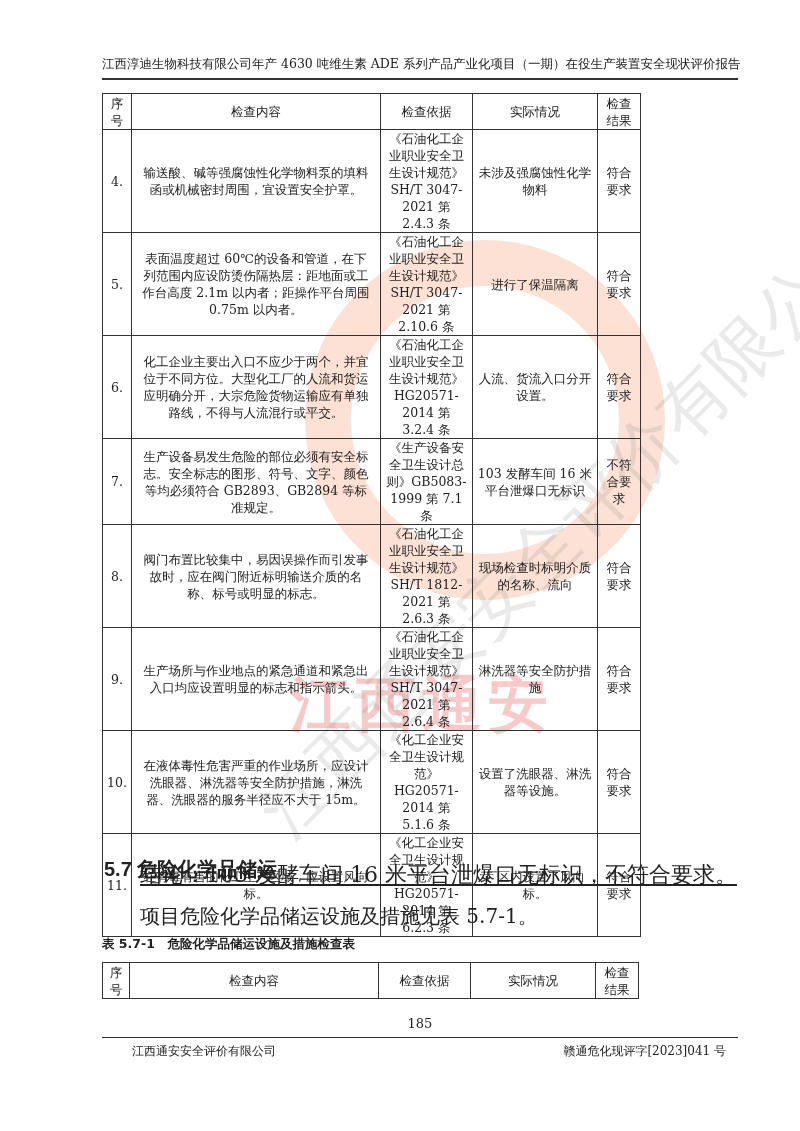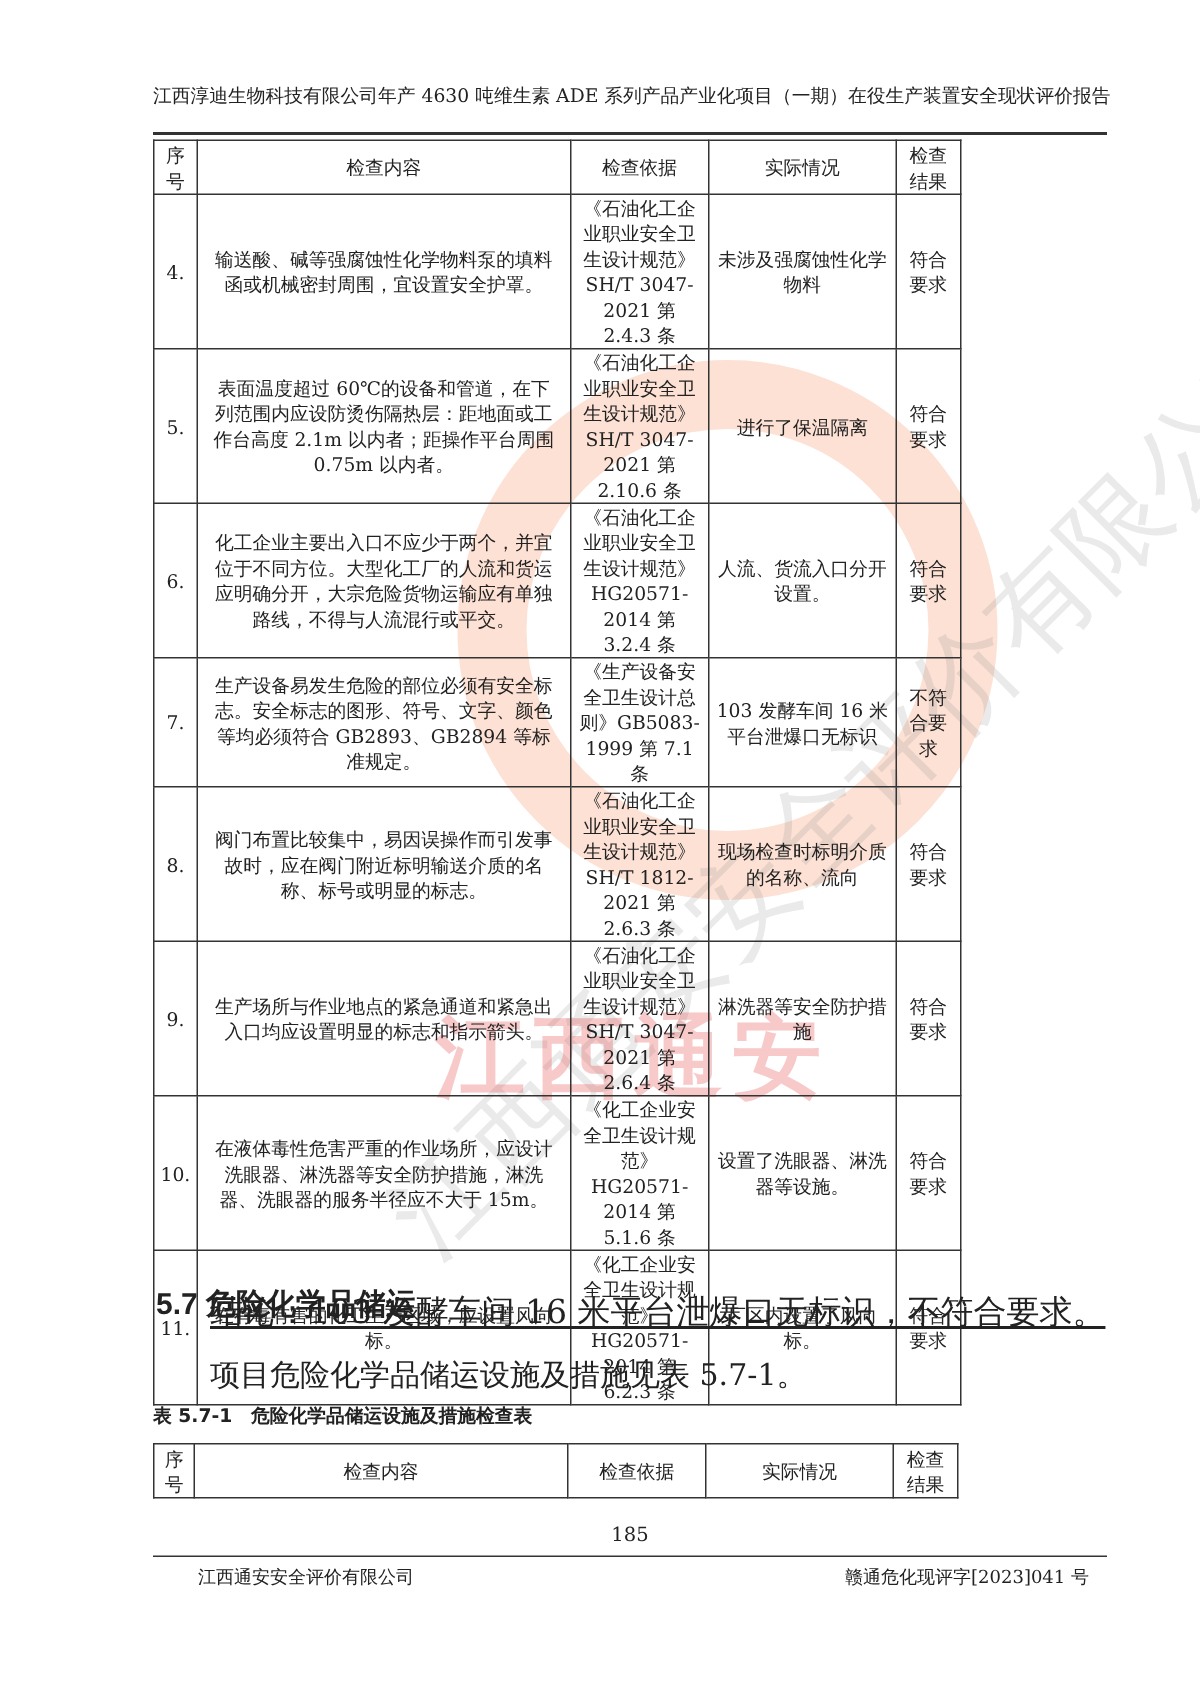--- a/index.html
+++ b/index.html
@@ -3,21 +3,21 @@
   <meta charset="utf-8">
   <style>
     html, body { margin: 0; padding: 0; }
     body {
       width: 800px; height: 1131px; background: #ffffff; position: relative; overflow: hidden;
       font-family: "DejaVu Serif", "Liberation Serif", serif; color: #222;
     }
     .page-header {
       position: absolute; left: 102px; top: 56px; width: 636px;
       font-size: 12.5px; text-align: center; letter-spacing: 0px; white-space: nowrap;
-      padding-bottom: 15px; border-bottom: 2px solid #333;
+      padding-bottom: 5px; border-bottom: 2px solid #333;
     }
     table.check {
       position: absolute; left: 102px; border-collapse: collapse; table-layout: fixed;
       font-size: 12.5px; line-height: 17px; padding-left: 29px;
     }
     table.check td, table.check th {
       border: 1px solid #333; text-align: center; vertical-align: middle; padding: 0 4px;
       font-weight: normal;
     }
     table.check td.content { padding: 0 10px; }

